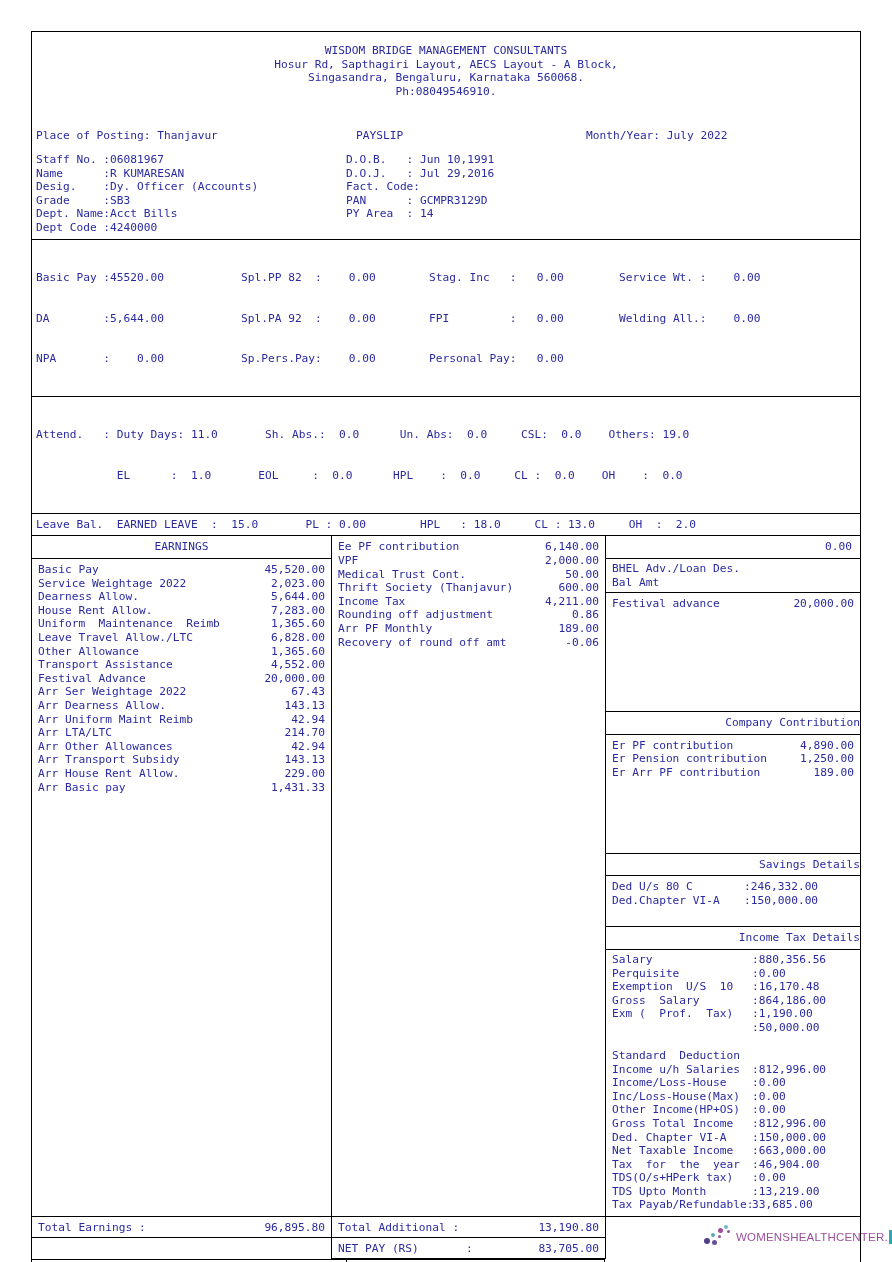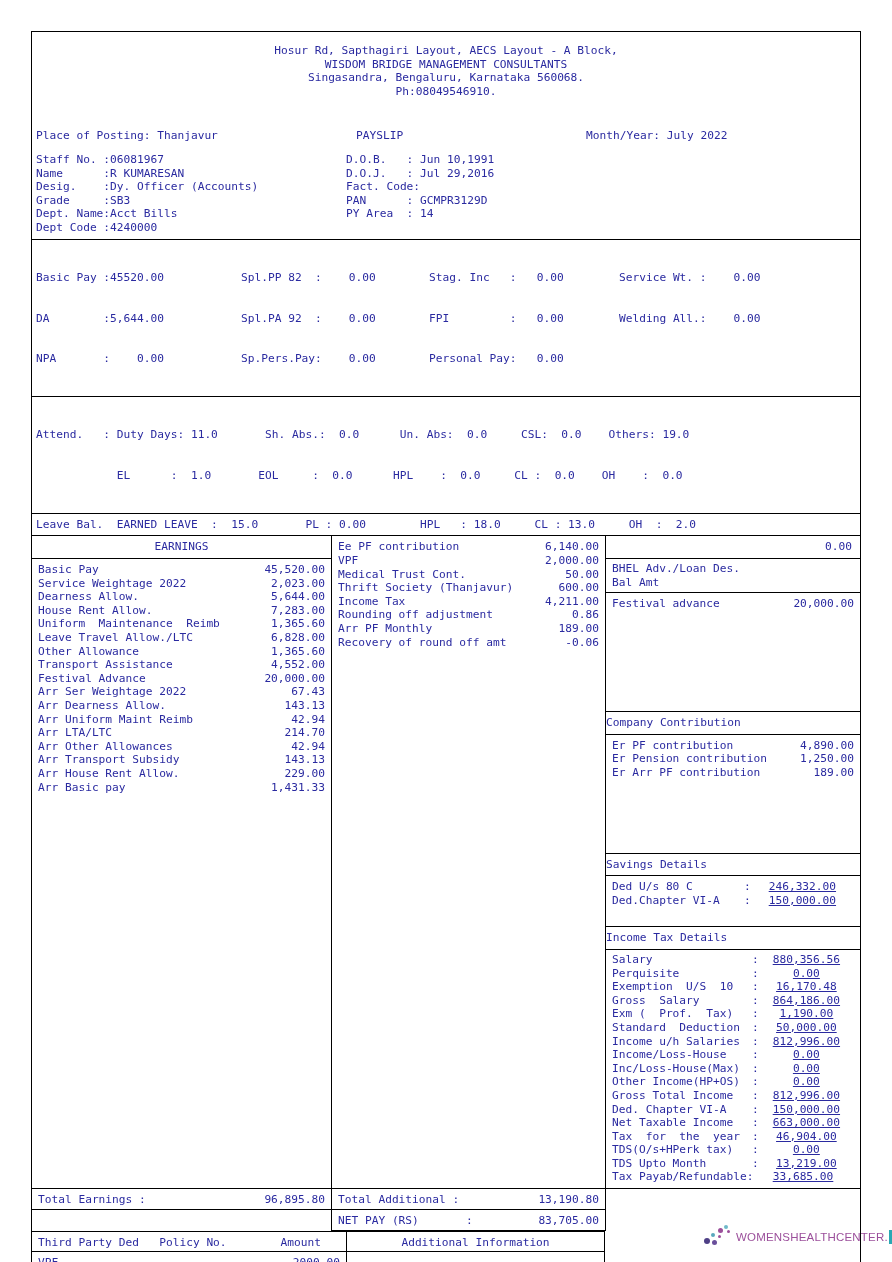--- a/index.html
+++ b/index.html
@@ -104,21 +104,21 @@
   .li-label { white-space: pre; }
   .li-val { text-align: right; }
   .list-pad { padding-top: 4px; }
 
   .earn-body { height: 468px; box-sizing: border-box; }
   .ded-body  { height: 468px; box-sizing: border-box; }
 
   
   .r-sec { border-bottom: 1.5px solid #000; }
   .r-head {
-    text-align: left;
+    text-align: right;
     padding: 4px 0 4px 0;
     border-bottom: 1.5px solid #000;
   }
   .r-head.split {
     display: flex;
     justify-content: space-between;
     padding: 3px 8px 3px 6px;
     text-align: left;
     flex-direction: column;
   }
@@ -126,21 +126,21 @@
   .adv-body { height: 118px; box-sizing: border-box; }
   .cc-body { height: 118px; box-sizing: border-box; }
   .sav-body { height: 50px; box-sizing: border-box; }
   .tax-body { padding: 3px 6px 4px 6px; }
   .kvline {
     display: flex;
     white-space: pre;
   }
   .kvline .k { flex: 0 0 auto; }
   .kvline .sep { flex: 0 0 auto; }
-  .kvline .v { flex: 1; text-align: center; text-decoration: underline; }
+  .kvline .v { flex: 1; text-align: left; }
 
   
   .totals {
     display: flex;
     border-bottom: 1.5px solid #000;
   }
   .tot-left {
     width: 300px;
     box-sizing: border-box;
     border-right: 1.5px solid #000;
@@ -217,22 +217,22 @@
     margin-left: 1px;
   }
 </style>
 </head>
 <body>
 
 <div class="page">
 
   <div class="row-band nb">
     <div class="company">
+      <div>WISDOM BRIDGE MANAGEMENT CONSULTANTS</div>
       <div>Hosur Rd, Sapthagiri Layout, AECS Layout - A Block,</div>
-      <div>WISDOM BRIDGE MANAGEMENT CONSULTANTS</div>
       <div>Singasandra, Bengaluru, Karnataka 560068.</div>
       <div>Ph:08049546910.</div>
     </div>
     <div class="hdr-spacer"></div>
     <div class="posting-row">
       <div class="posting-left">Place of Posting: Thanjavur</div>
       <div class="posting-mid">PAYSLIP</div>
       <div class="posting-right">Month/Year:   July 2022</div>
     </div>
   </div>
@@ -480,21 +480,21 @@
             <span class="k" style="width:140px;">Gross  Salary</span>
             <span class="sep">:</span>
             <span class="v">864,186.00</span>
           </div>
           <div class="kvline">
             <span class="k" style="width:140px;">Exm (  Prof.  Tax)</span>
             <span class="sep">:</span>
             <span class="v">1,190.00</span>
           </div>
           <div class="kvline">
-            <span class="k" style="width:140px;">Standard  Deduction</span>
+            <span class="k" style="width:140px;margin-top:28px;">Standard  Deduction</span>
             <span class="sep">:</span>
             <span class="v">50,000.00</span>
           </div>
           <div class="kvline">
             <span class="k" style="width:140px;">Income u/h Salaries</span>
             <span class="sep">:</span>
             <span class="v">812,996.00</span>
           </div>
           <div class="kvline">
             <span class="k" style="width:140px;">Income/Loss-House</span>

